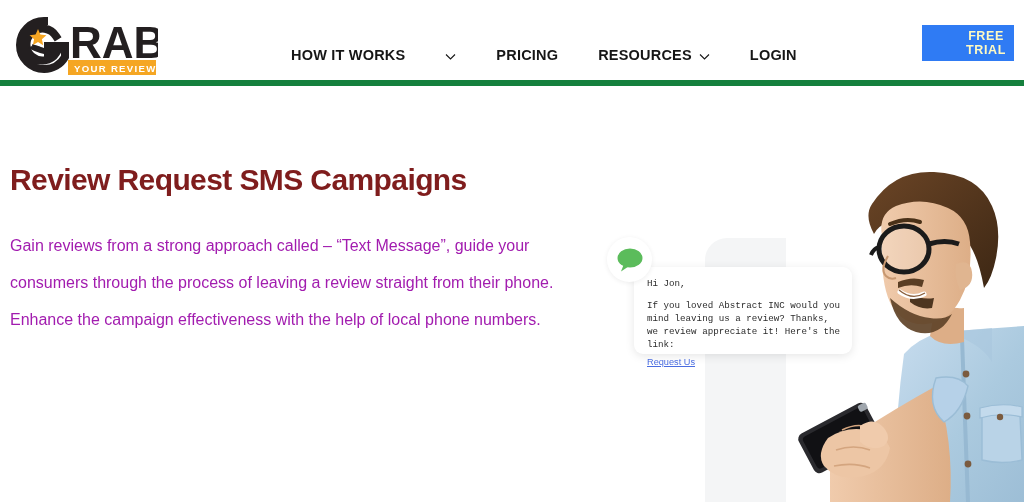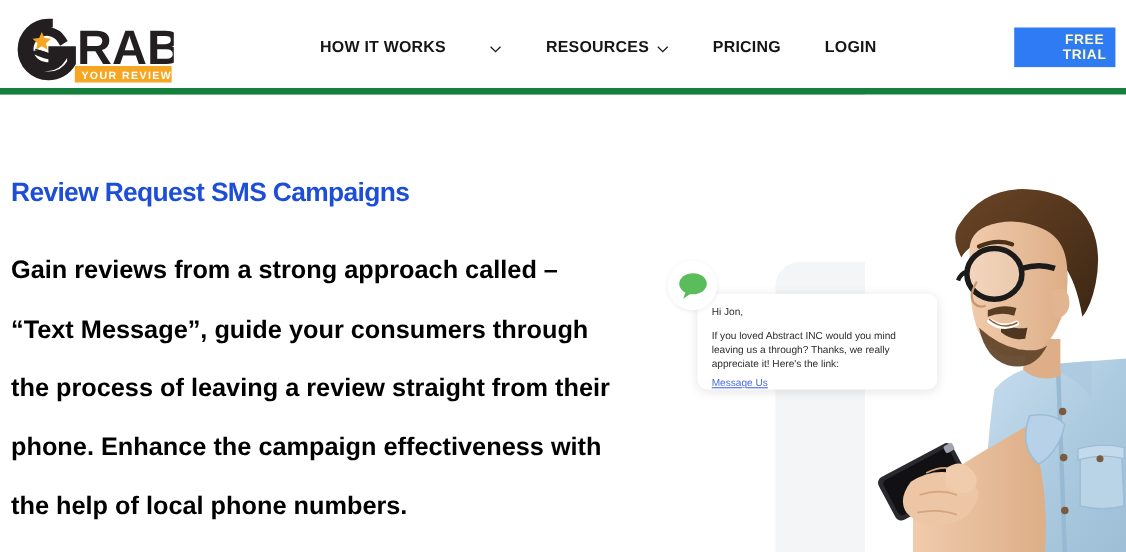--- a/index.html
+++ b/index.html
@@ -20,21 +20,21 @@
     border-bottom: 6px solid #15803d;
     display: flex; align-items: center;
   }
 
   
   .logo { position: absolute; left: 8px; top: 10px; width: 150px; height: 66px; }
   .logo-svg { display:block; }
 
   
   .nav {
-    position: absolute; left: 279px; top: 0; height: 86px;
+    position: absolute; left: 279px; top: 12px; height: 86px;
     display: flex; align-items: flex-end; gap: 16px;
   }
   .nav-item {
     display: flex; align-items: center; gap: 7px;
     font-size: 14.5px; font-weight: 700; letter-spacing: .2px;
     color: #161616; cursor: pointer; white-space: nowrap;
     padding: 0 12px; height: 86px; line-height: 86px;
     text-transform: uppercase;
   }
   .chev { display:inline-block; width:11px; height:11px; position:relative; top:1px; }
@@ -50,26 +50,26 @@
     border: none; cursor: pointer; text-transform: uppercase;
     font-family: "Liberation Sans", sans-serif;
     padding-left: 36px;
   }
 
   
   .hero { position: absolute; left:0; top:86px; width:1024px; height:416px; }
 
   .hero-copy { position: absolute; left: 10px; top: 75px; width: 560px; }
   .hero-title {
-    font-size: 24px; font-weight: 700; color: #1d4ed8;
+    font-size: 30px; font-weight: 700; color: #7f1d1d;
     line-height: 1.27; letter-spacing: -0.6px;
   }
   .hero-text {
     margin-top: 28px;
-    font-size: 23px; color: #000000; line-height: 2.32; font-weight: 700;
+    font-size: 16px; color: #a21caf; line-height: 2.32; font-weight: 400;
     max-width: 552px;
   }
 
   
   .hero-art { position: absolute; left: 596px; top: 0; width: 428px; height: 416px; }
 
   
   .grey-panel {
     position: absolute; left: 109px; top: 152px;
     width: 330px; height: 290px;
@@ -81,21 +81,21 @@
   .msg-card {
     position: absolute; left: 38px; top: 181px;
     width: 218px; height: 87px;
     background: #ffffff;
     border-radius: 9px;
     box-shadow: 0 2px 10px rgba(0,0,0,.10);
     padding: 10px 12px 9px 13px;
   }
   .msg-line {
     font-size: 9.2px; color: #2b2b2b; line-height: 1.42;
-    font-family: Liberation Sans, sans-serif;
+    font-family: Liberation Mono, monospace;
   }
   .msg-greet { margin-bottom: 9px; }
   .msg-link { color: #4a6ce0; font-size: 9.2px; line-height: 1.42; }
 
   
   .bubble-avatar {
     position: absolute; left: 11px; top: 151px;
     width: 45px; height: 45px; border-radius: 50%;
     background: #ffffff;
     display: flex; align-items: center; justify-content: center;
@@ -136,33 +136,33 @@
       <div class="nav-item">
         <span>HOW IT WORKS</span>
       </div>
 
       <div class="nav-item">
         <span class="chev">
           <svg width="11" height="11" viewBox="0 0 11 11">
               <path d="M1 3.5 L5.5 8 L10 3.5" fill="none" stroke="#161616" stroke-width="1.1"></path>
             </svg>
         </span>
+      </div>
+
+      <div class="nav-item">
+        <span>PRICING</span>
       </div>
 
       <div class="nav-item">
         <span>RESOURCES</span>
         <span class="chev">
           <svg width="11" height="11" viewBox="0 0 11 11">
               <path d="M1 3.5 L5.5 8 L10 3.5" fill="none" stroke="#161616" stroke-width="1.1"></path>
             </svg>
         </span>
-      </div>
-
-      <div class="nav-item">
-        <span>PRICING</span>
       </div>
 
 
       <div class="nav-item">
         <span>LOGIN</span>
       </div>
     </nav>
 
     <button class="cta">FREE TRIAL</button>
   </div>
@@ -256,22 +256,22 @@
             <path d="M50 364 q18 -6 34 0" stroke="#D4A57F" stroke-width="1.6" fill="none"></path>
             <path d="M48 380 q20 -4 36 2" stroke="#D4A57F" stroke-width="1.6" fill="none"></path>
 
             <path d="M74 340 q14 -10 24 2 q8 10 0 18 q-12 6 -24 -4 z" fill="#F0CBAC"></path>
           </g>
         </svg>
       </div>
 
       <div class="msg-card">
         <div class="msg-line msg-greet">Hi Jon,</div>
-        <div class="msg-line">If you loved Abstract INC would you mind leaving us a through? Thanks, we really appreciate it! Here's the link:</div>
-        <a class="msg-link" href="#">Message Us</a>
+        <div class="msg-line">If you loved Abstract INC would you mind leaving us a review? Thanks, we review appreciate it! Here's the link:</div>
+        <a class="msg-link" href="#">Request Us</a>
       </div>
 
       <div class="bubble-avatar">
         <svg width="28" height="26" viewBox="0 0 28 26">
           <ellipse cx="14" cy="11" rx="12.5" ry="9.6" fill="#5BBC5B"></ellipse>
           <path d="M7.5 18 L5 24.5 L12.5 19.6 Z" fill="#5BBC5B"></path>
         </svg>
       </div>
 
     </div>

